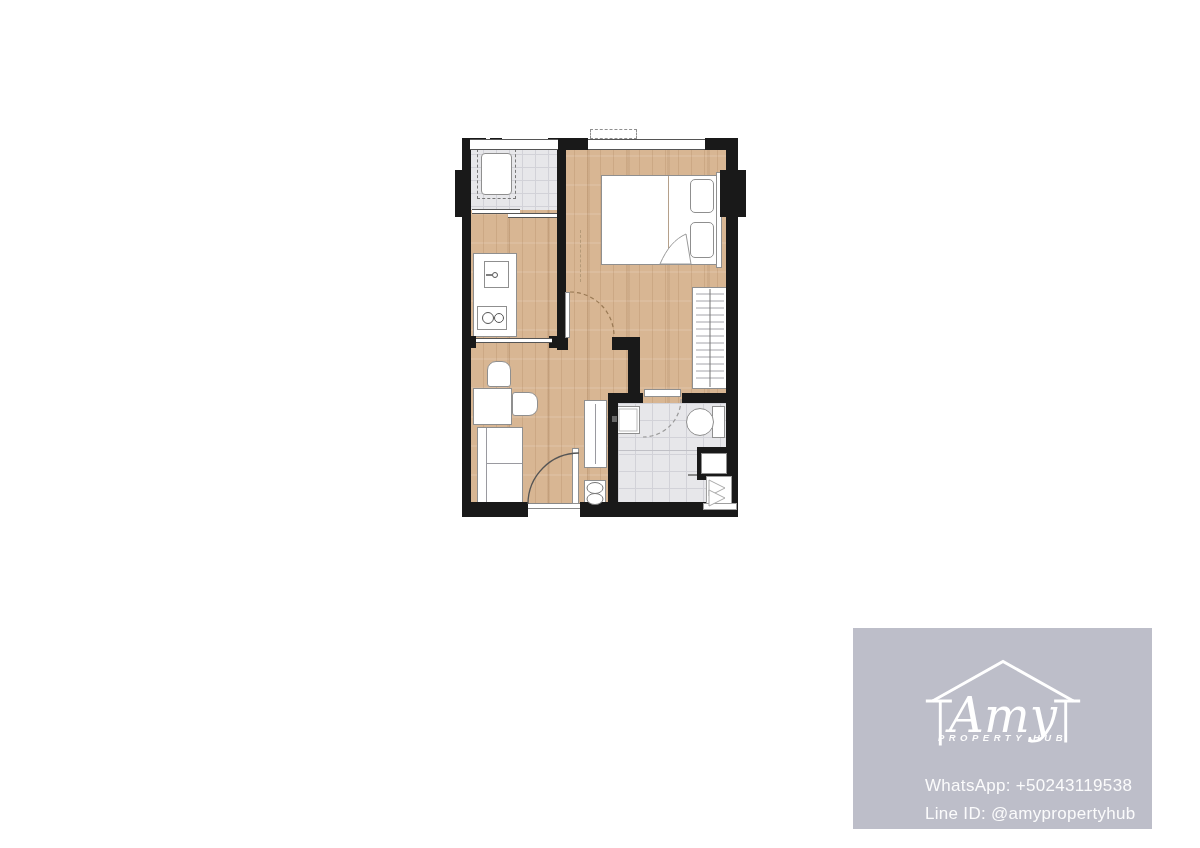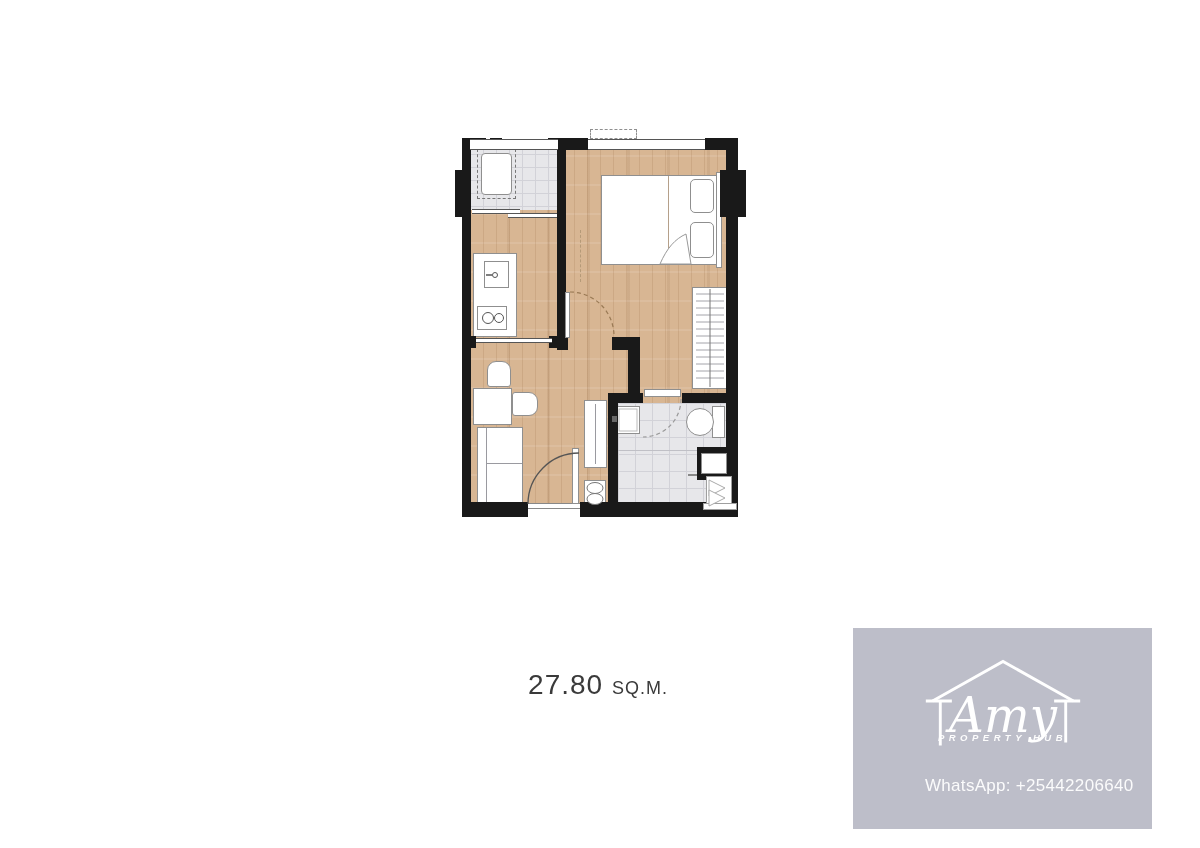--- a/index.html
+++ b/index.html
@@ -141,27 +141,27 @@
     <rect x="171" y="287" width="18" height="22" fill="none" stroke="#bbb" stroke-width="1"></rect>
     <rect x="164" y="294" width="5" height="6" fill="#666"></rect>
     <g stroke="#9a9aa0" stroke-width="0.9">
       <path d="M248,172 H276 M248,179 H276 M248,186 H276 M248,193 H276 M248,200 H276 M248,207 H276 M248,214 H276 M248,221 H276 M248,228 H276 M248,235 H276 M248,242 H276 M248,249 H276 M248,256 H276"></path>
     </g>
     <path d="M262,167 V265" stroke="#777" stroke-width="1"></path>
   </svg>
 </div>
 
 <div class="title-block">
-  <div class="unit-area"><span>27.80</span> <span class="sq">SQ.M.</span></div>
 </div>
 
 <div class="brand">
   <svg class="logo" width="164" height="98" viewBox="0 0 170 100">
     <g fill="none" stroke="#ffffff" stroke-width="3">
       <path d="M12,50 L85,9 L158,50"></path>
       <path d="M5,50 H32 M138,50 H165"></path>
       <path d="M20,50 V96 M150,50 V93"></path>
     </g>
     <text x="85" y="82" text-anchor="middle" font-family="DejaVu Serif, serif" font-style="italic" font-size="50" fill="#ffffff">Amy</text>
   </svg>
   <div class="sub">PROPERTY HUB</div>
-  <div class="contact c1">WhatsApp: +25442206640</div>
+  <div class="contact c1">WhatsApp: +50243119538</div>
+  <div class="contact c2">Line ID: @amypropertyhub</div>
 </div>
 
 </body></html>

